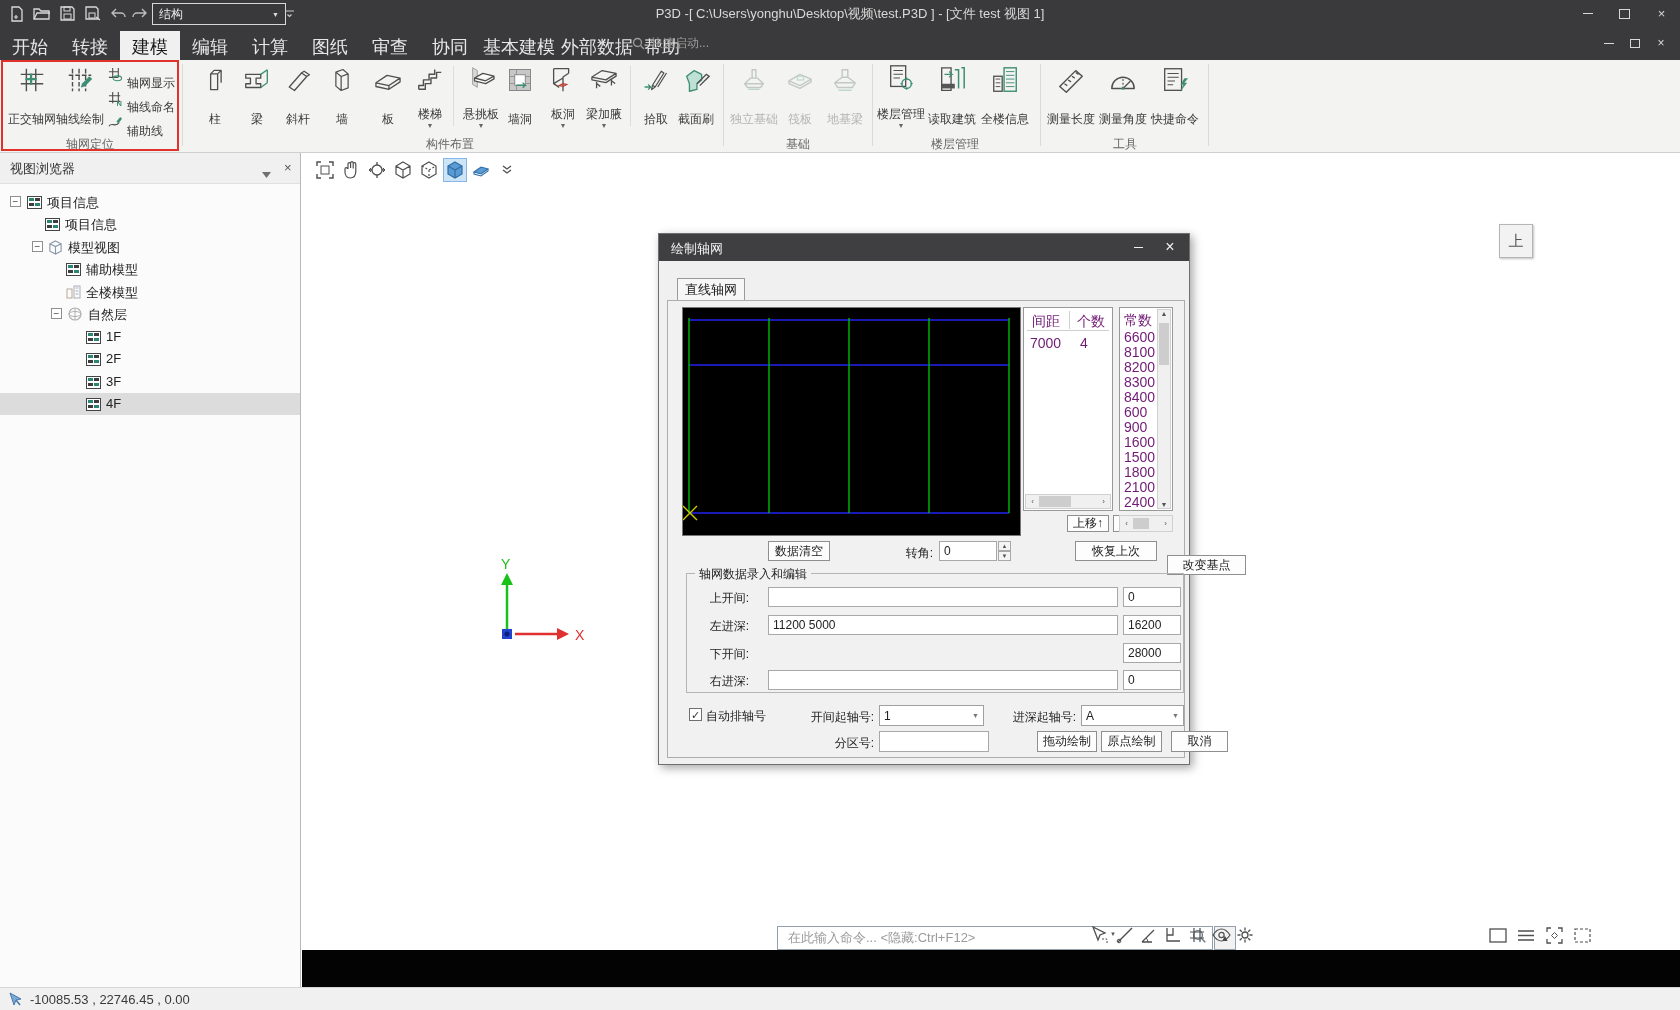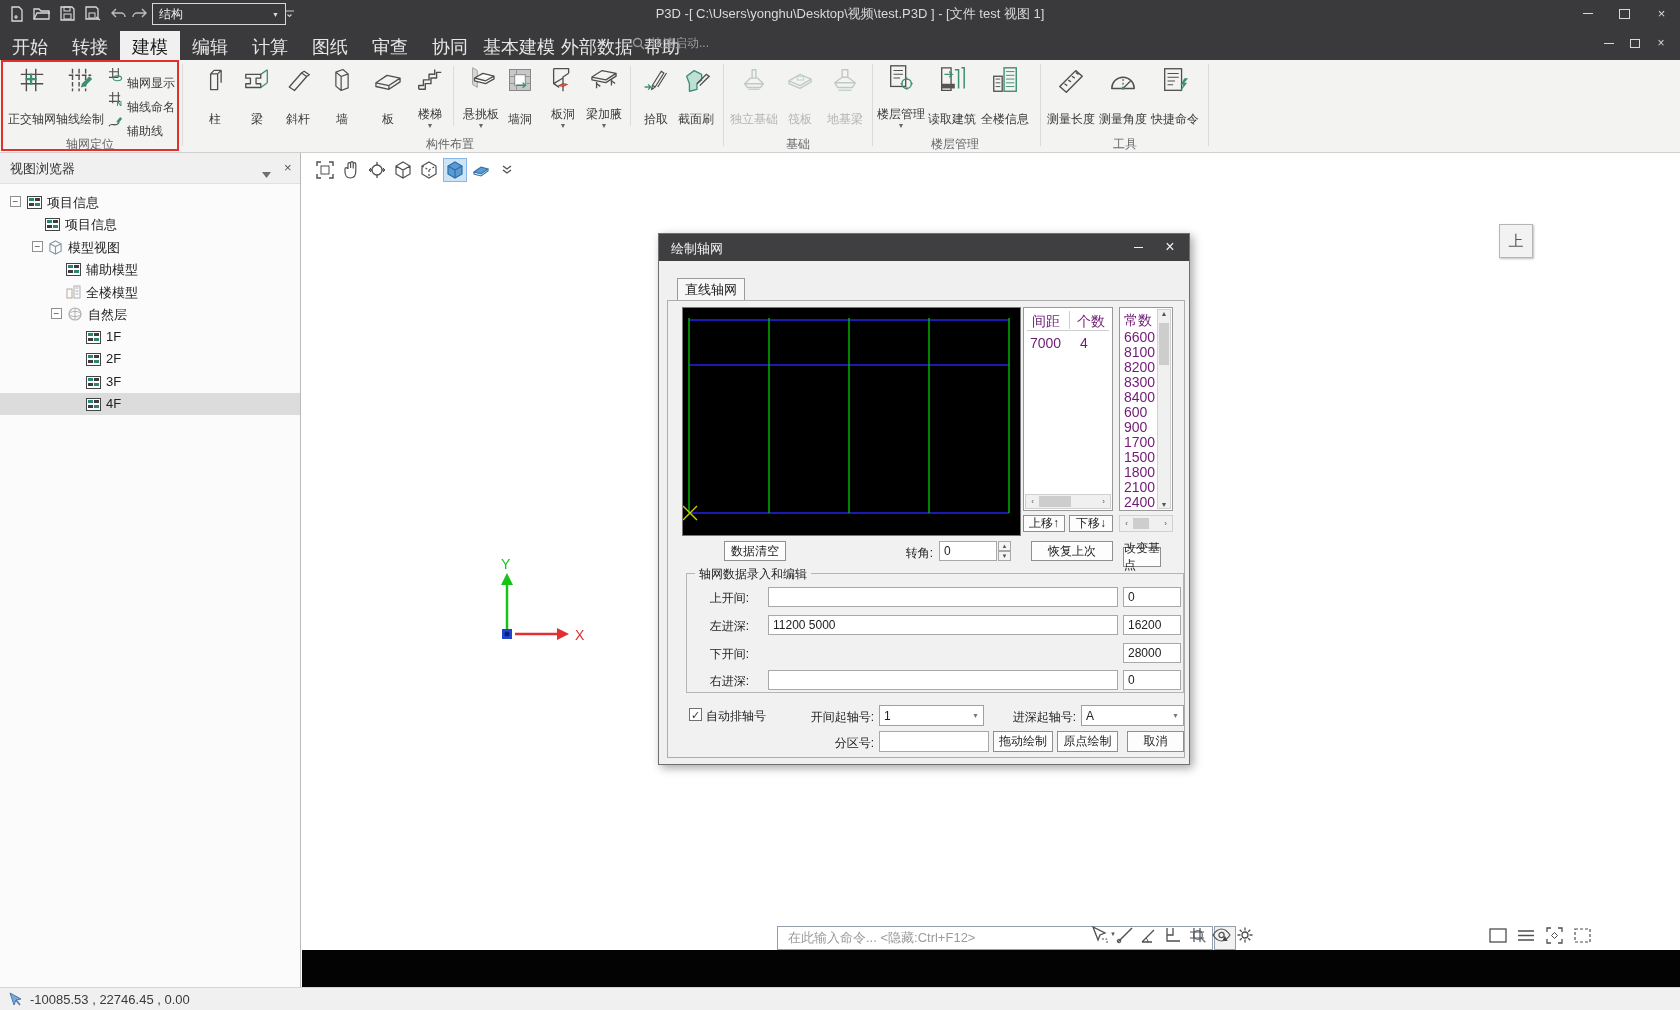--- a/index.html
+++ b/index.html
@@ -59,21 +59,21 @@
 
   
   .dialog{position:absolute;left:658px;top:233px;width:532px;height:532px;background:#f0f0f0;border:1px solid #6f6f6f;
           box-sizing:border-box;box-shadow:3px 3px 9px rgba(0,0,0,.35);}
   .dlg-title{position:absolute;left:0;top:0;width:100%;height:27px;background:#3f3f41;}
   .dlg-title-text{position:absolute;left:12px;top:6px;color:#f0f0f0;font-size:13px;}
   .dlg-ctl{position:absolute;top:0;width:30px;height:26px;display:flex;align-items:center;justify-content:center;color:#f0f0f0;}
   .dtab{position:absolute;left:18px;top:44px;width:68px;height:23px;background:#f7f7f7;border:1px solid #9a9a9a;border-bottom:none;
         font-size:13px;color:#222;display:flex;align-items:center;justify-content:center;box-sizing:border-box;}
   .dcontent{position:absolute;left:8px;top:66px;width:518px;height:458px;border:1px solid #adadad;background:#f1f1f1;box-sizing:border-box;}
-  .dbtn{position:absolute;border:1px solid #8f8f8f;background:#fdfdfd;font-size:12px;color:#222;display:flex;align-items:center;justify-content:center;box-sizing:border-box;}
+  .dbtn{position:absolute;border:1px solid #8f8f8f;background:#fdfdfd;font-size:12px;color:#222;display:flex;align-items:center;justify-content:center;box-sizing:border-box;margin-left:44px;}
   .dinp{position:absolute;border:1px solid #a8a8a8;background:#fff;font-size:12px;color:#222;display:flex;align-items:center;padding:0 4px;box-sizing:border-box;}
   .dlbl{position:absolute;font-size:12px;color:#222;white-space:nowrap;}
   .ra{text-align:right;}
   .panel{position:absolute;background:#fff;border:1px solid #999;box-sizing:border-box;}
   .phead{font-size:14px;color:#701a75;}
   .sb-h{position:absolute;height:15px;background:#f0f0f0;border:1px solid #d0d0d0;box-sizing:border-box;display:flex;align-items:center;}
   .sb-v{position:absolute;width:14px;background:#f0f0f0;border:1px solid #d0d0d0;box-sizing:border-box;}
   .sbarr{font-size:8px;color:#555;width:13px;text-align:center;flex:none;}
   .sbthumb{background:#cdcdcd;height:11px;}
   .groupbox{position:absolute;border:1px solid #b5b5b5;box-sizing:border-box;}
@@ -665,21 +665,21 @@
 
     <div class="panel" style="left:460px;top:73px;width:54px;height:204px">
       <span class="phead abs" style="left:4px;top:4px">常数</span>
       <span class="phead abs" style="left:4px;top:21px">6600</span>
       <span class="phead abs" style="left:4px;top:36px">8100</span>
       <span class="phead abs" style="left:4px;top:51px">8200</span>
       <span class="phead abs" style="left:4px;top:66px">8300</span>
       <span class="phead abs" style="left:4px;top:81px">8400</span>
       <span class="phead abs" style="left:4px;top:96px">600</span>
       <span class="phead abs" style="left:4px;top:111px">900</span>
-      <span class="phead abs" style="left:4px;top:126px">1700</span>
+      <span class="phead abs" style="left:4px;top:126px">1600</span>
       <span class="phead abs" style="left:4px;top:141px">1500</span>
       <span class="phead abs" style="left:4px;top:156px">1800</span>
       <span class="phead abs" style="left:4px;top:171px">2100</span>
       <span class="phead abs" style="left:4px;top:186px">2400</span>
       <div class="sb-v" style="right:1px;top:1px;height:200px">
         <span class="abs" style="left:0;top:0;width:12px;text-align:center;font-size:7px;color:#555">▲</span>
         <span class="abs" style="left:1px;top:13px;width:10px;height:42px;background:#cdcdcd"></span>
         <span class="abs" style="left:0;bottom:0;width:12px;text-align:center;font-size:7px;color:#555">▼</span>
       </div>
     </div>
@@ -696,21 +696,21 @@
     <div class="dinp" style="left:280px;top:307px;width:58px;height:20px">
         <span>0</span>
       </div>
     <div class="spin" style="left:339px;top:307px">
         <span>▲</span>
         <span>▼</span>
       </div>
     <div class="dbtn" style="left:372px;top:307px;width:82px;height:20px">
         <span>恢复上次</span>
       </div>
-    <div class="dbtn" style="left:464px;top:313px;width:38px;height:20px">
+    <div class="dbtn" style="left:464px;top:321px;width:79px;height:20px">
         <span>改变基点</span>
       </div>
 
     <div class="groupbox" style="left:27px;top:339px;width:498px;height:120px"></div>
     <span class="gb-label" style="left:36px;top:332px">轴网数据录入和编辑</span>
 
     <span class="dlbl ra" style="left:42px;top:356px;width:48px">上开间:</span>
     <div class="dinp" style="left:109px;top:353px;width:350px;height:20px">
         <span></span>
       </div>

